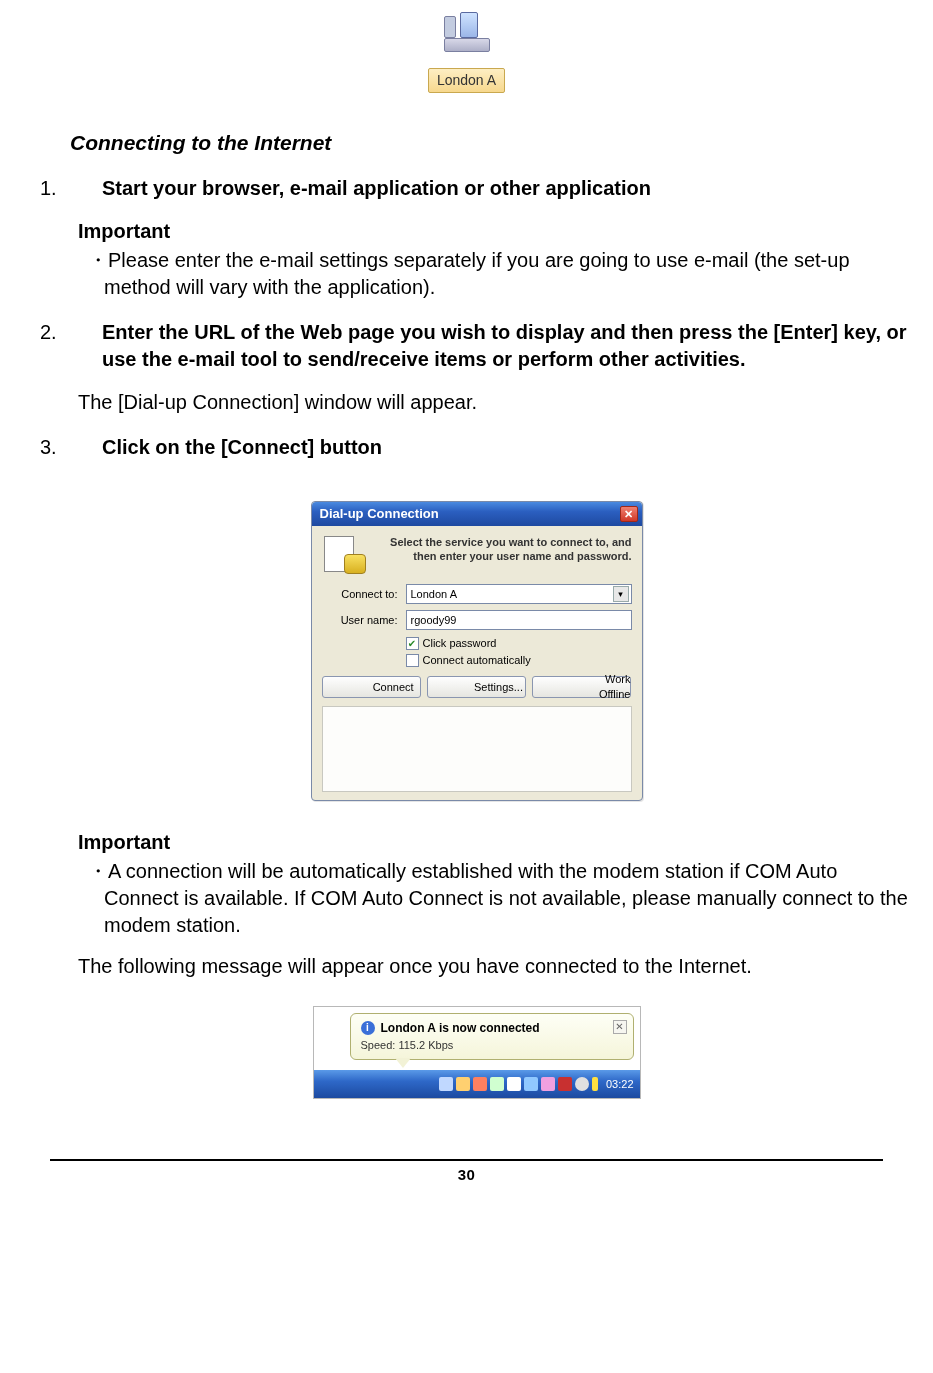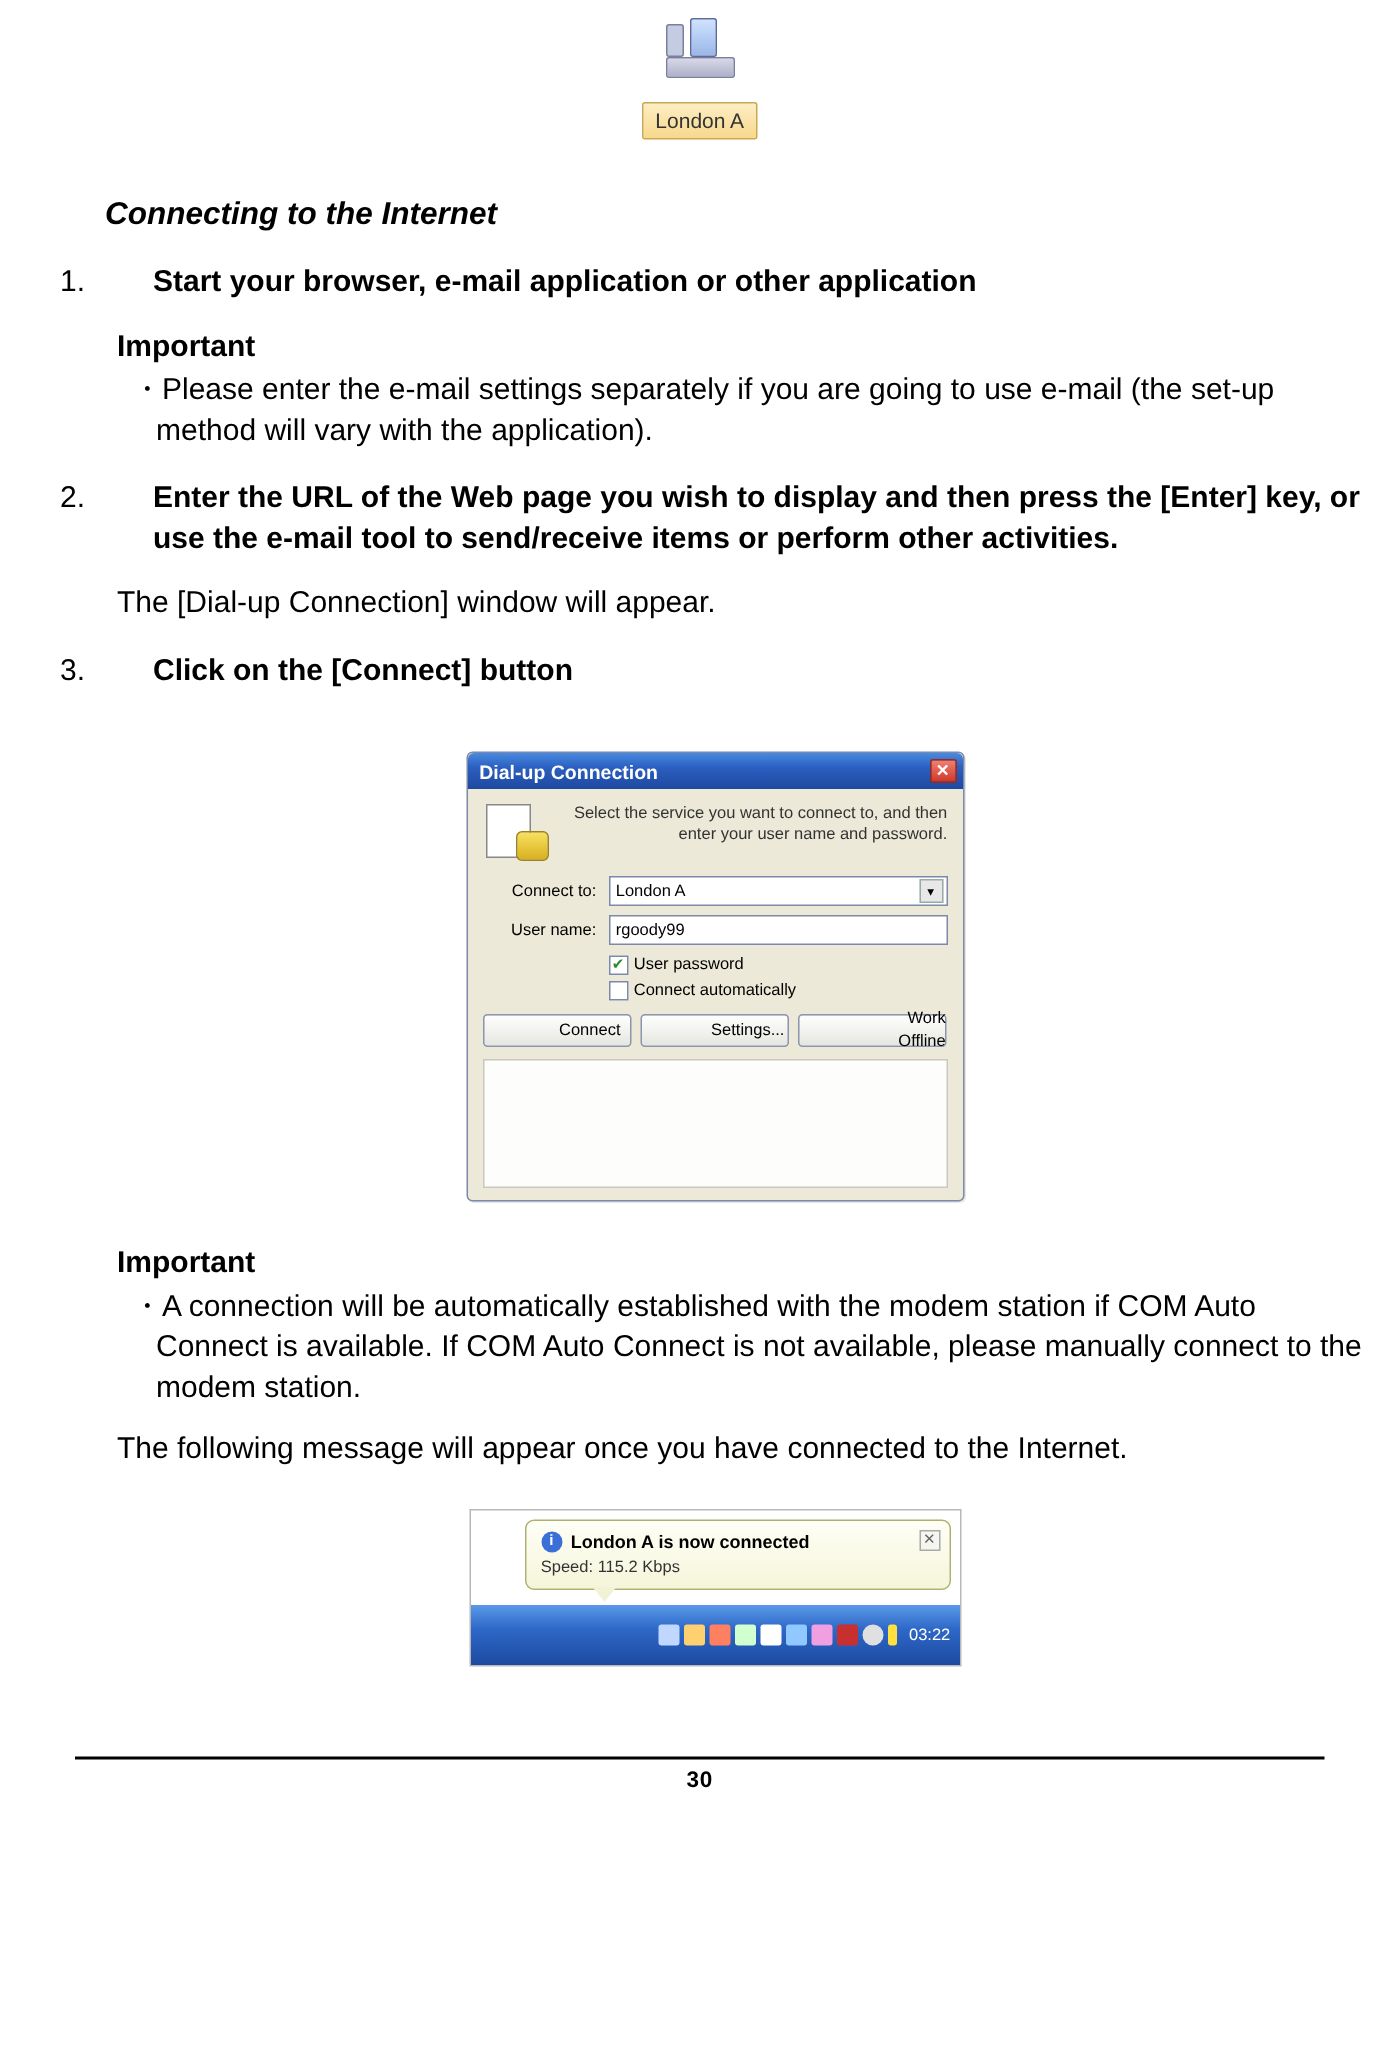--- a/index.html
+++ b/index.html
@@ -104,21 +104,21 @@
     width: 18px; height: 16px;
     background: linear-gradient(#f08070,#d03828);
     border: 1px solid #a02818;
     border-radius: 2px;
     display: flex; align-items: center; justify-content: center;
     color: #fff; font-weight: bold; font-size: 11px;
     line-height: 1;
   }
   .dlg-inner { padding: 10px 10px 8px; }
   .dlg-intro {
-    display: flex; gap: 10px; margin-bottom: 10px;
+    display: flex; gap: 10px; margin-bottom: 10px; font-weight: bold;
   }
   .dlg-dialicon {
     width: 44px; height: 38px;
     position: relative; flex-shrink: 0;
   }
   .dlg-dialicon .sheet {
     position:absolute; left:2px; top:0; width:30px; height:36px;
     background:#fff; border:1px solid #888;
   }
   .dlg-dialicon .phone {
@@ -181,21 +181,21 @@
     border:1px solid #aaa; font-size:10px; display:flex;align-items:center;justify-content:center;
     color:#666; background:#f6f6f0;
   }
   .balloon-tail {
     position:absolute; left:44px; bottom:-9px; width:0;height:0;
     border-left:8px solid transparent; border-right:8px solid transparent;
     border-top:10px solid #f2f2d6;
   }
   .taskbar {
     margin-top:10px;
-    height:40px;
+    height:28px;
     background: linear-gradient(#5a9ae8,#2e68c8 40%,#1c4aa0);
     display:flex; align-items:center; justify-content:flex-end;
     padding:0 6px; gap:2px;
   }
   .tray-icons { display:flex; gap:3px; align-items:center; }
   .tray-icons span {
     width:14px;height:14px;border-radius:2px;display:inline-block;
   }
   .clock {
     color:#fff; font-size:11px; margin-left:6px;
@@ -279,21 +279,21 @@
         </div>
         <div class="dlg-row">
           <label><span>User name:</span></label>
           <div class="dlg-input">
             <span>rgoody99</span>
           </div>
         </div>
 
         <div class="dlg-check-row">
           <span class="dlg-checkbox">✔</span>
-          <span>User password</span>
+          <span>Click password</span>
         </div>
         <div class="dlg-check-row">
           <span class="dlg-checkbox"></span>
           <span>Connect automatically</span>
         </div>
 
         <div class="dlg-btn-row">
           <div class="dlg-btn">Connect</div>
           <div class="dlg-btn">Settings...</div>
           <div class="dlg-btn">Work Offline</div>

